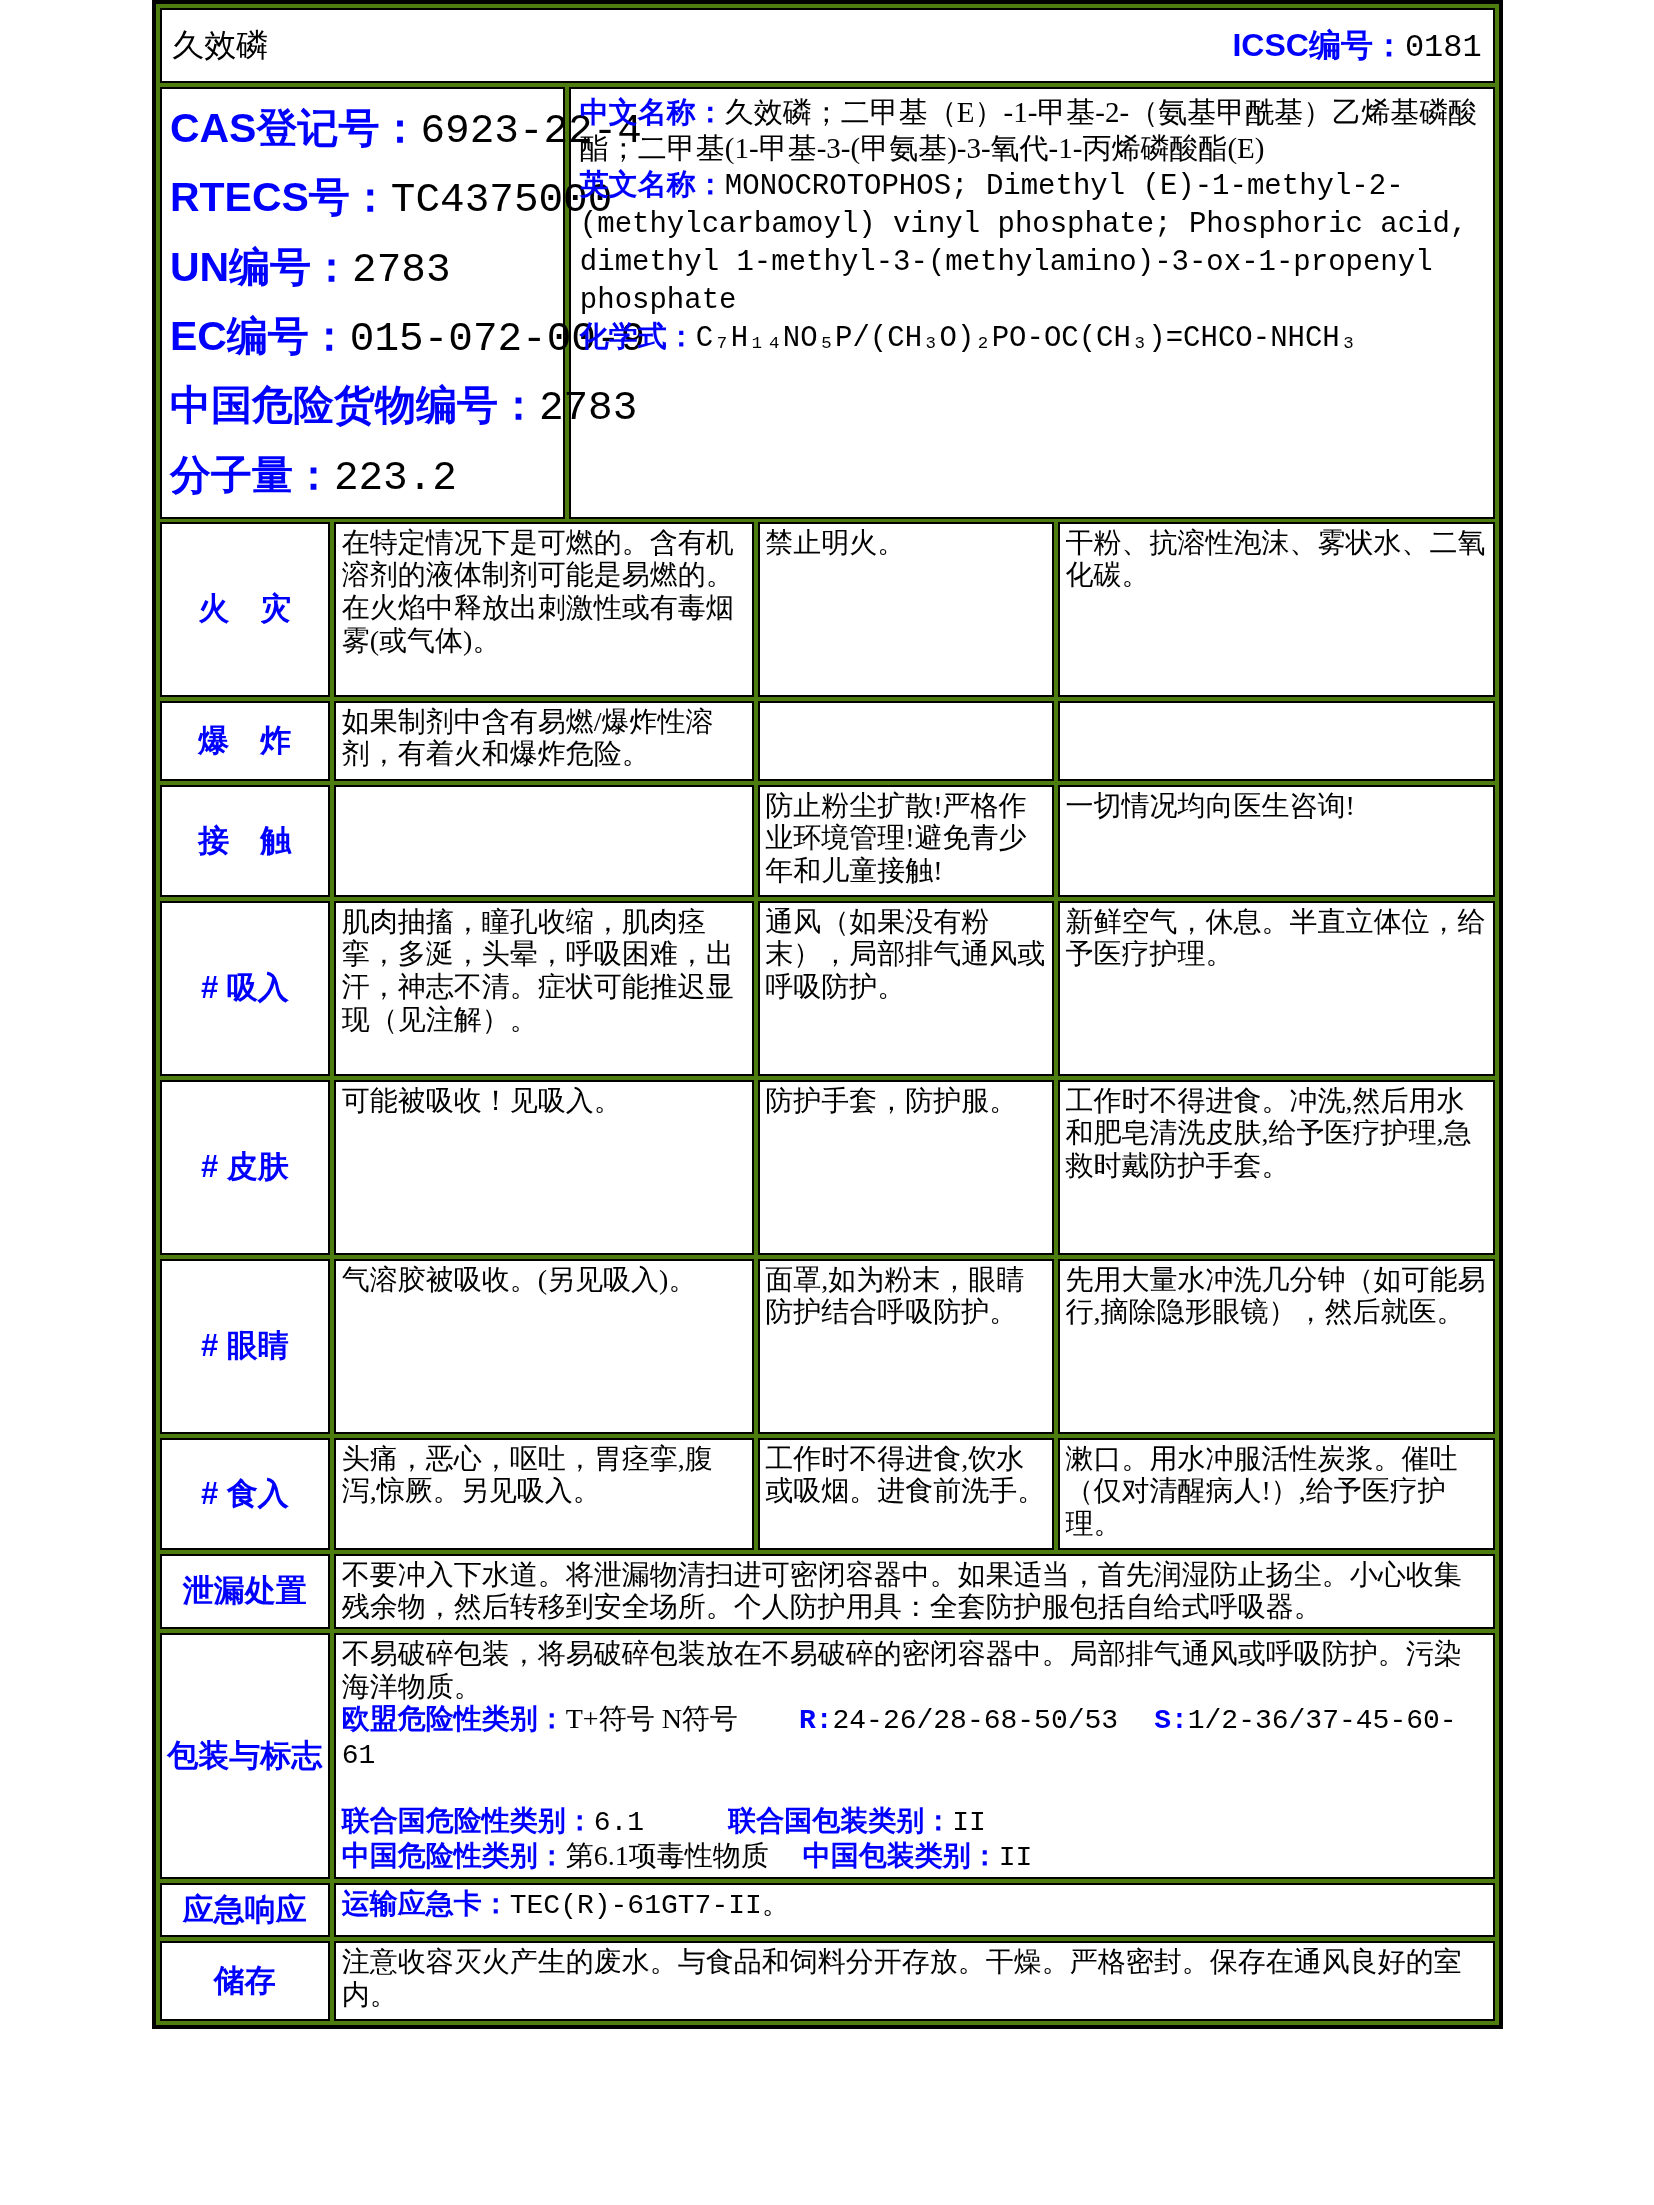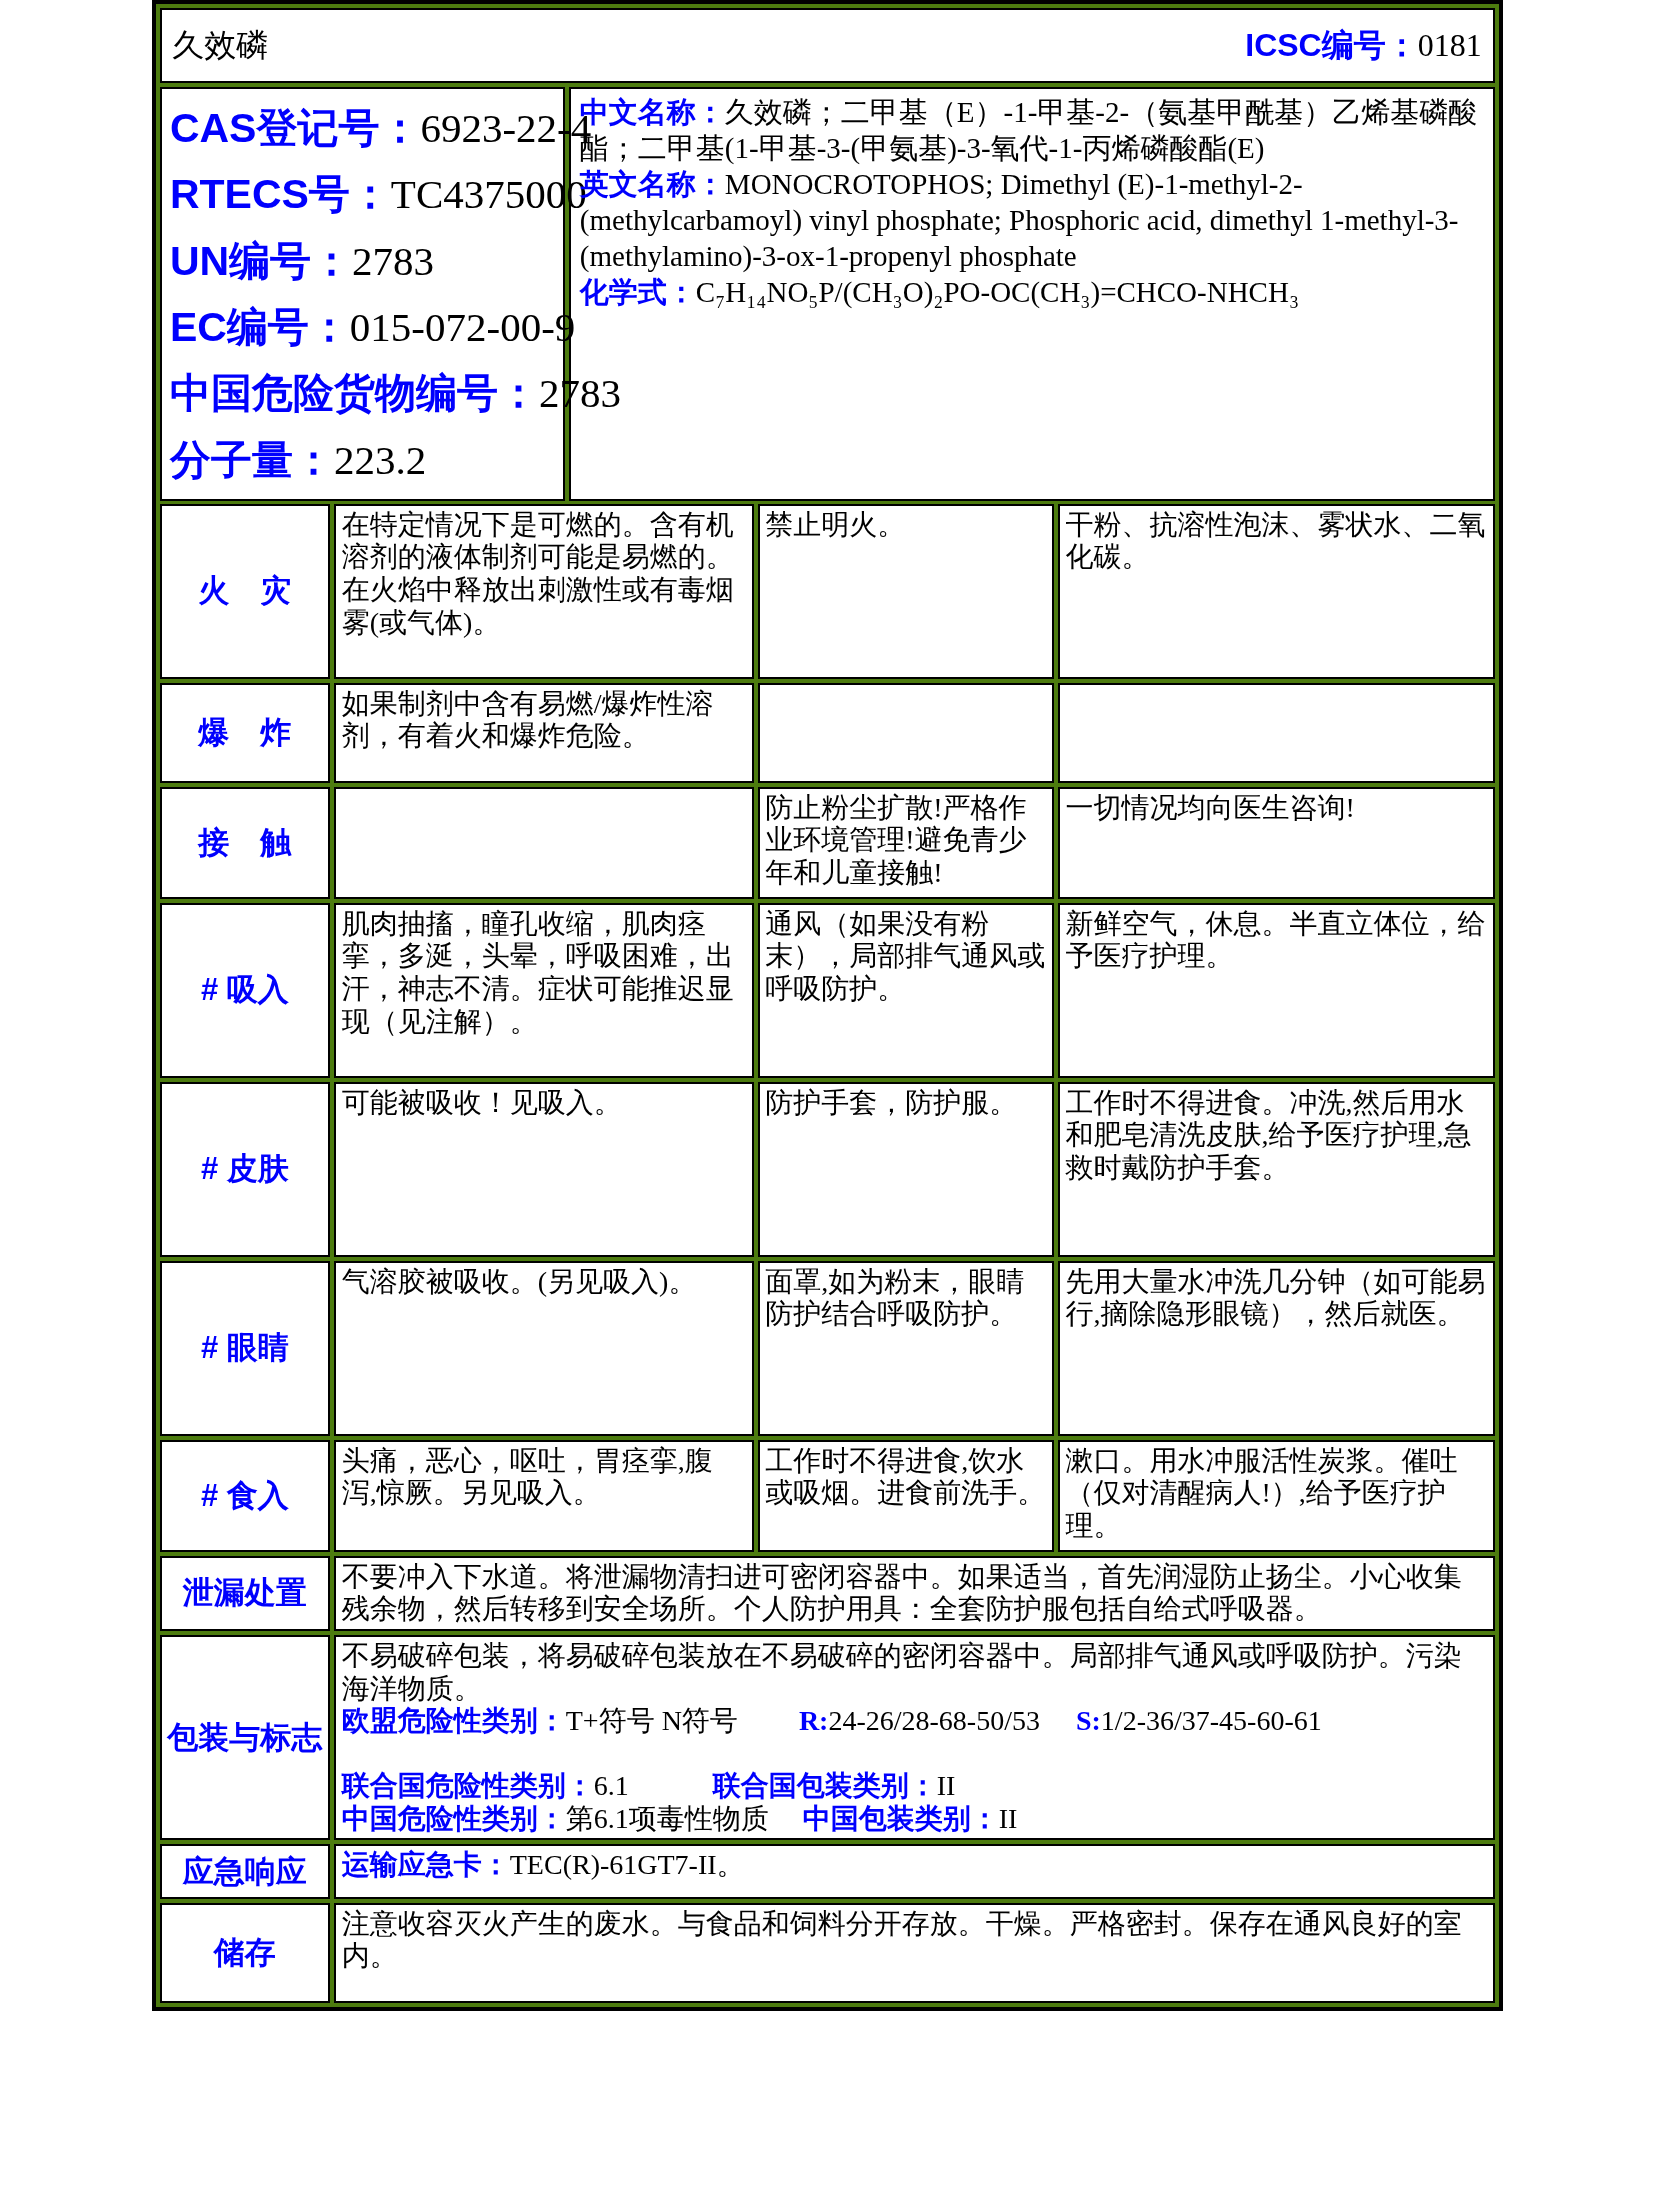--- a/index.html
+++ b/index.html
@@ -7,41 +7,41 @@
           font-family:"Liberation Serif", serif; color:#000; }
   .title { margin:0; padding:18px 0 24px 0; text-align:center;
            color:#ff0000; font-weight:bold; font-size:61px; letter-spacing:4.2px;
            font-family:"DejaVu Serif", serif; }
   .card { width:1351px; margin:0 auto; border:4.9px solid #000; background:#4d7c0f; box-sizing:border-box; }
   table.tbl { width:100%; border-collapse:separate; border-spacing:4.9px; table-layout:fixed; }
   table.tbl td, table.tbl th { border:2.8px solid #000; background:#fff; box-sizing:border-box; }
   .main-tbl { margin-top:-4.9px; }
 
   .blue { color:#0000fd; font-weight:bold; font-family:"Liberation Sans", sans-serif; }
-  .mono { font-family:Liberation Serif, serif; }
+  .mono { font-family:Liberation Mono, monospace; }
 
   
   .titlebar { display:flex; justify-content:space-between; align-items:center;
               font-size:32px; padding:12.6px 9.8px; }
   
   .ids-cell { vertical-align:top; padding:5.6px 8.4px; font-size:41px; line-height:1.62; }
   .id-line { white-space:nowrap; }
   .names-cell { vertical-align:top; padding:5.6px 8.4px; font-size:29px; line-height:1.24; }
   .names-cell p { margin:0; }
 
   
   .hdr th { font-size:32px; height:105px; text-align:center; vertical-align:middle;
             color:#0000fd; font-family:"Liberation Sans", sans-serif; font-weight:bold; }
   td.lbl { font-size:31px; text-align:center; vertical-align:middle; padding:4.2px 2.8px;
            color:#0000fd; font-weight:bold; font-family:"Liberation Sans", sans-serif; }
   td.cnt { font-size:28px; line-height:1.17; vertical-align:top; padding:2.8px 5.6px; }
   td.cnt p { margin:0; }
   .minh-lg { height:175px; }
   .minh-md { height:112px; }
-  .minh-sm { height:100px; }
+  .minh-sm { height:80px; }
   .gap-r  { display:inline-block; width:61px; }
   .gap-s  { display:inline-block; width:36px; }
   .gap-un { display:inline-block; width:84px; }
   .gap-cn { display:inline-block; width:34px; }
   .mt-big { margin-top:32px !important; }
   .indent { padding-left:18px; }
 </style>
 </head>
 <body>
 

